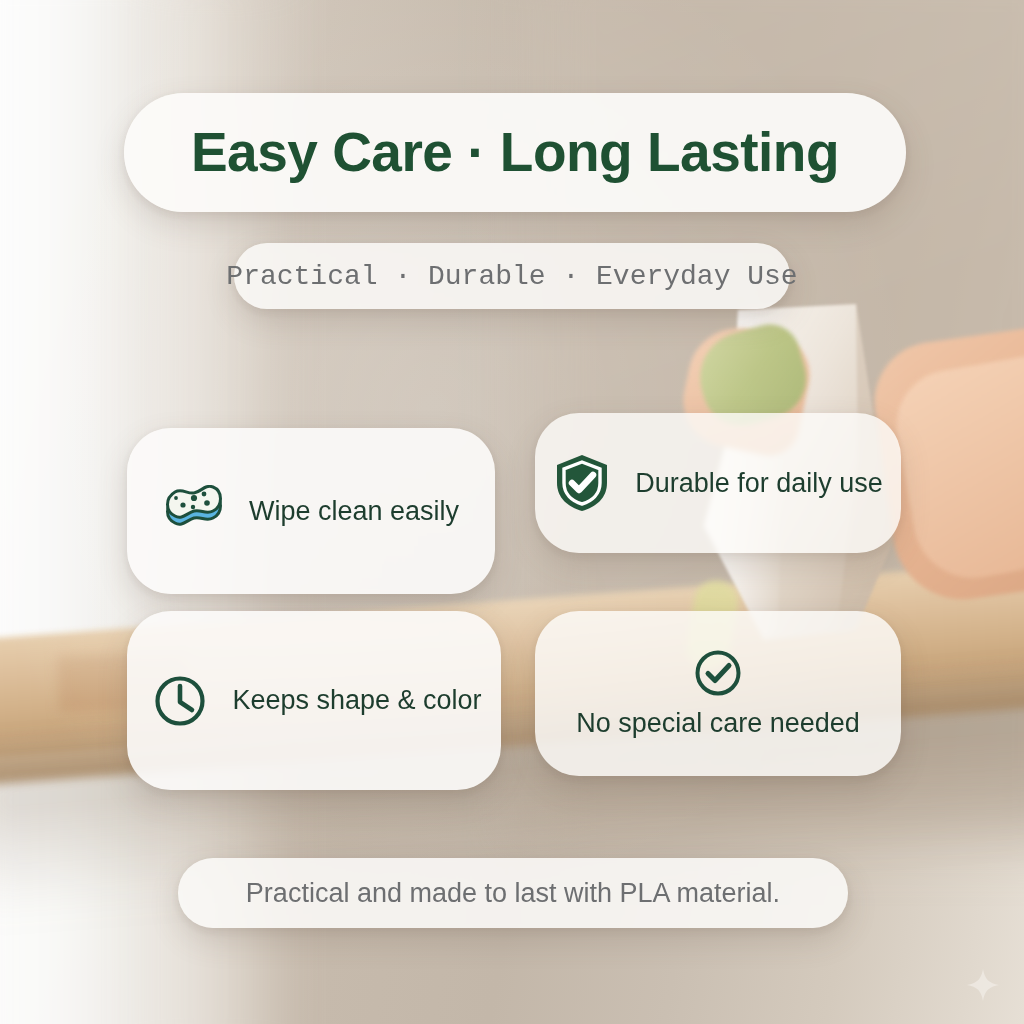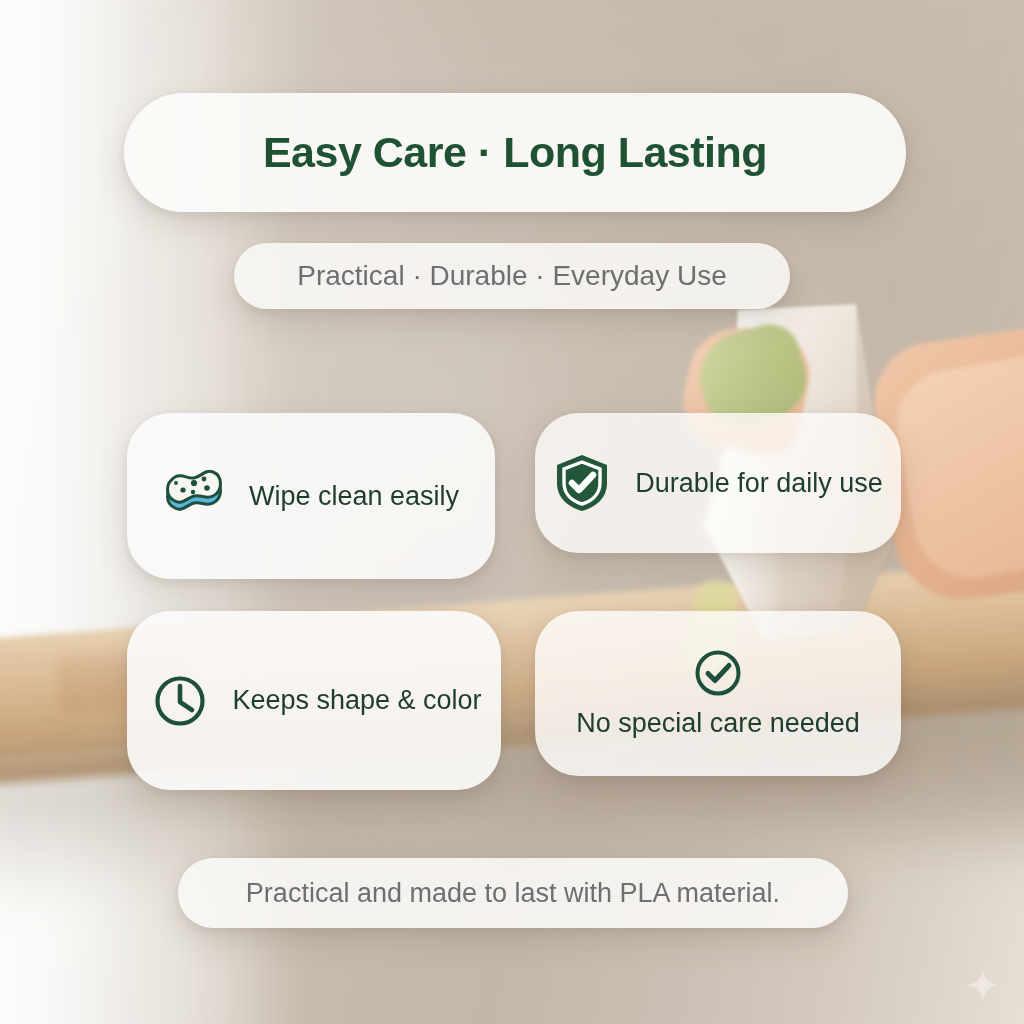--- a/index.html
+++ b/index.html
@@ -107,34 +107,34 @@
     box-shadow:0 12px 30px rgba(96,80,64,0.17), 0 3px 10px rgba(96,80,64,0.10);
     display:flex;align-items:center;justify-content:center;
     backdrop-filter:blur(2px);
   }
 
   .title-pill{
     left:124px;top:93px;width:782px;height:119px;border-radius:60px;
     background:rgba(252,251,249,0.93);
   }
   .title-text{
-    font-size:43px;font-weight:bold;color:#1f5133;letter-spacing:-0.5px;
+    font-size:55px;font-weight:bold;color:#1f5133;letter-spacing:-0.5px;
     white-space:nowrap;line-height:1;
   }
 
   .sub-pill{
     left:234px;top:243px;width:556px;height:66px;border-radius:34px;
     background:rgba(250,249,247,0.86);
   }
-  .sub-text{font-size:28px;color:#6d6f71;white-space:nowrap;}
+  .sub-text{font-size:28px;color:#6d6f71;white-space:nowrap;font-family:Liberation Mono, monospace;}
 
   .card{
     border-radius:44px;
   }
-  .card-r1c1{left:127px;top:413px;width:368px;height:166px;}
+  .card-r1c1{left:127px;top:428px;width:368px;height:166px;}
   .card-r1c2{left:535px;top:413px;width:366px;height:140px;
              background:rgba(252,251,249,0.80);}
   .card-r2c1{left:127px;top:611px;width:368px;height:179px;padding-left:6px;}
   .card-r2c2{left:535px;top:611px;width:366px;height:165px;
              background:rgba(252,251,249,0.82);justify-content:center;}
 
   .card-inner{
     display:flex;align-items:center;gap:24px;
     padding:0 26px;width:100%;box-sizing:border-box;justify-content:center;
   }

